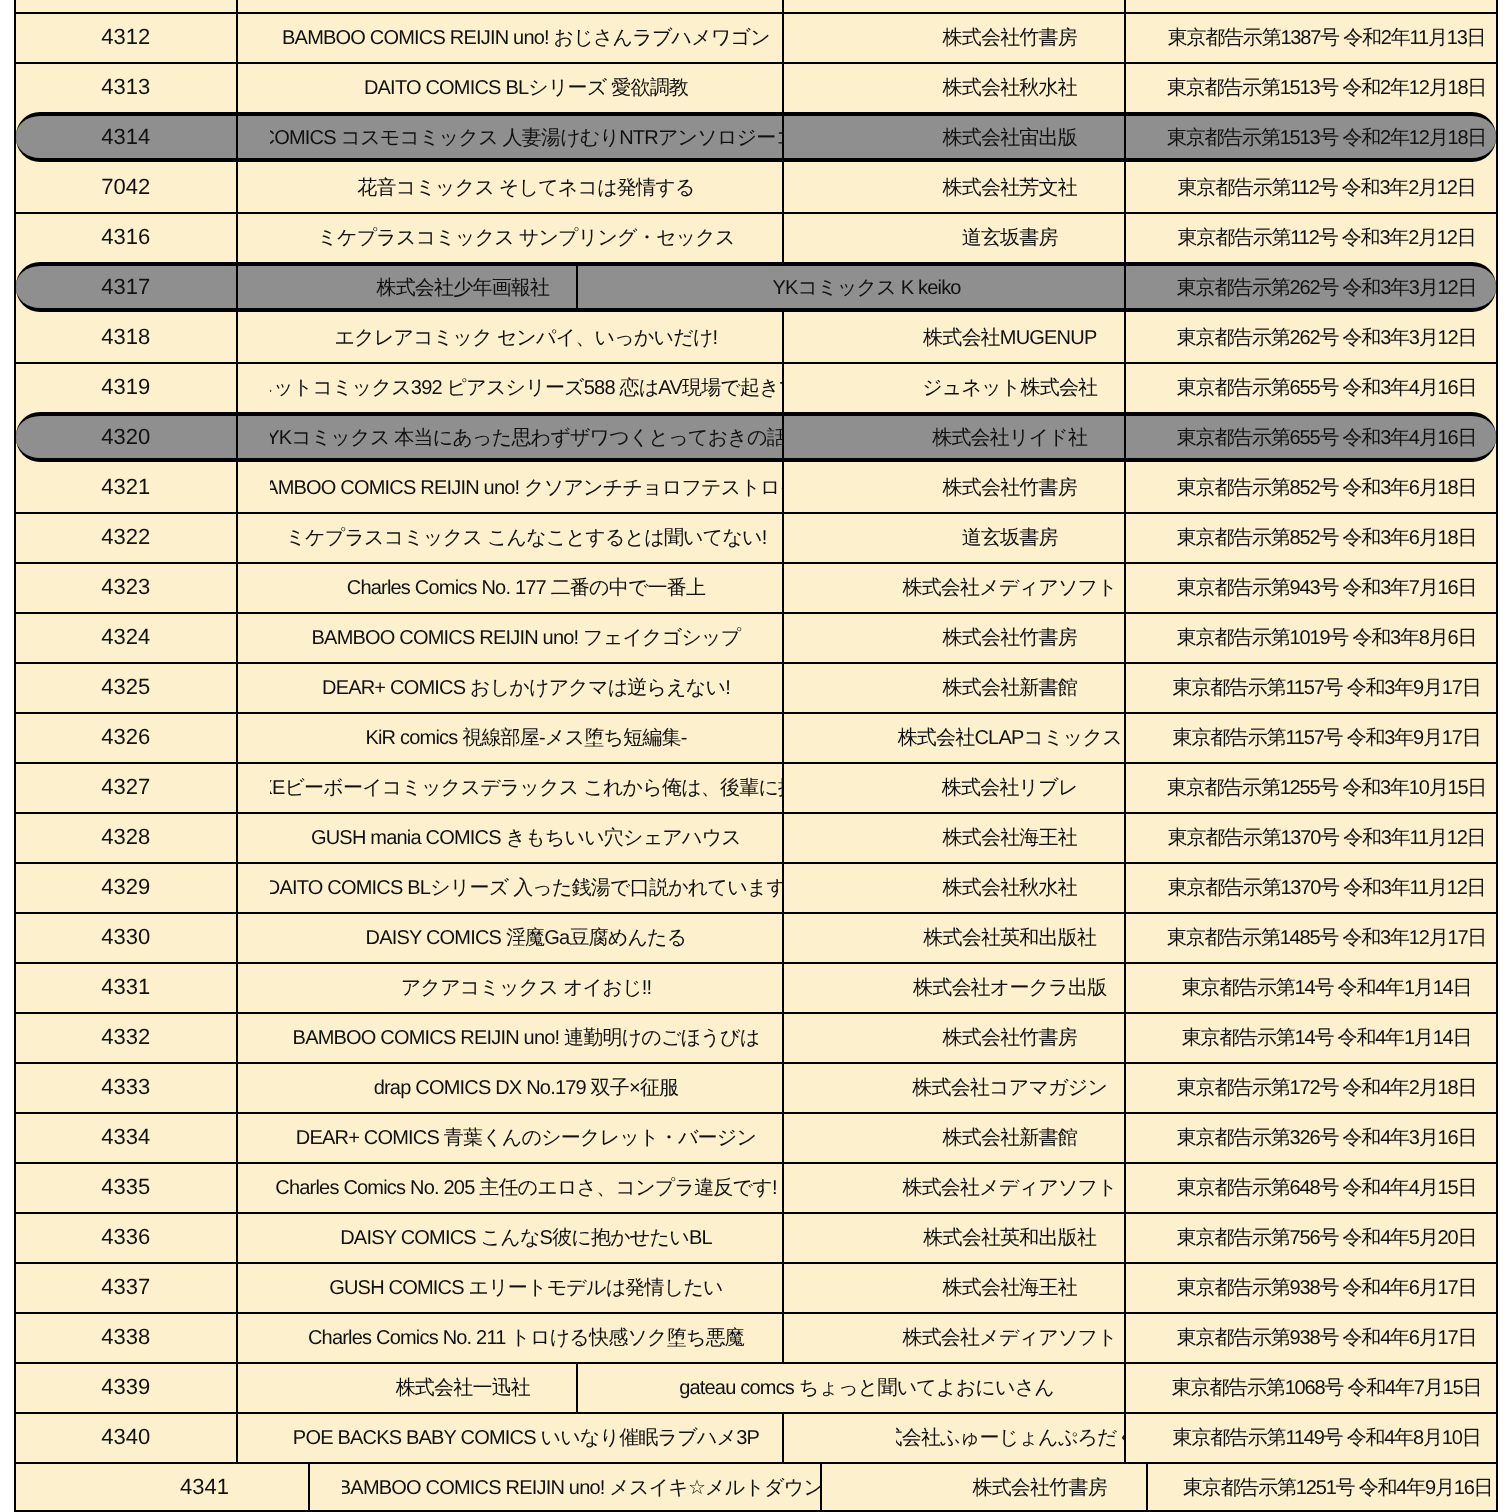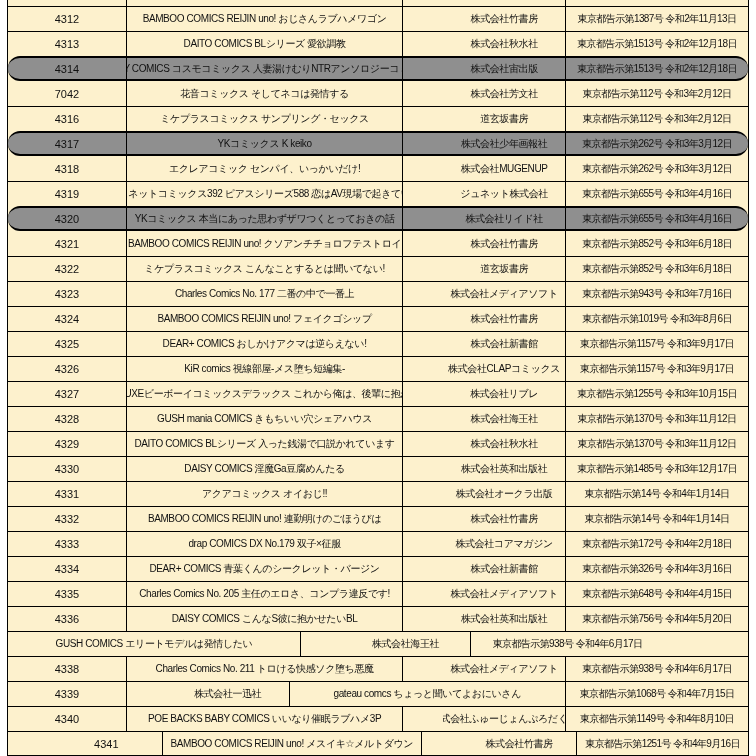--- a/index.html
+++ b/index.html
@@ -21,20 +21,21 @@
     border-right: 1px solid var(--border, #000);
     box-sizing: border-box;
     background: var(--row-bg, #fdf1cd);
   }
   .row {
     display: flex;
     height: 25px;
     box-sizing: border-box;
     border-top: 1px solid var(--border, #000);
     background: var(--row-bg, #fdf1cd);
+    gap: 16px;
   }
   .row.spacer {
     height: 6px;
     border-top: none;
   }
   .row.hl {
     background: var(--hl-bg, #8f8f8f);
     border-top: 2px solid #000;
     border-bottom: 2px solid #000;
     border-radius: 12px;
@@ -98,22 +99,22 @@
         <div class="cell notice">東京都告示第112号 令和3年2月12日</div>
       </div>
       <div class="row">
         <div class="cell id">4316</div>
         <div class="cell title">ミケプラスコミックス サンプリング・セックス</div>
         <div class="cell publisher">道玄坂書房</div>
         <div class="cell notice">東京都告示第112号 令和3年2月12日</div>
       </div>
       <div class="row hl">
         <div class="cell id">4317</div>
+        <div class="cell publisher">株式会社少年画報社</div>
         <div class="cell title">YKコミックス K keiko</div>
-        <div class="cell publisher">株式会社少年画報社</div>
         <div class="cell notice">東京都告示第262号 令和3年3月12日</div>
       </div>
       <div class="row">
         <div class="cell id">4318</div>
         <div class="cell title">エクレアコミック センパイ、いっかいだけ!</div>
         <div class="cell publisher">株式会社MUGENUP</div>
         <div class="cell notice">東京都告示第262号 令和3年3月12日</div>
       </div>
       <div class="row">
         <div class="cell id">4319</div>
@@ -217,20 +218,21 @@
         <div class="cell publisher">株式会社メディアソフト</div>
         <div class="cell notice">東京都告示第648号 令和4年4月15日</div>
       </div>
       <div class="row">
         <div class="cell id">4336</div>
         <div class="cell title">DAISY COMICS こんなS彼に抱かせたいBL</div>
         <div class="cell publisher">株式会社英和出版社</div>
         <div class="cell notice">東京都告示第756号 令和4年5月20日</div>
       </div>
       <div class="row">
+        <div class="cell id">4337</div>
         <div class="cell title">GUSH COMICS エリートモデルは発情したい</div>
         <div class="cell publisher">株式会社海王社</div>
         <div class="cell notice">東京都告示第938号 令和4年6月17日</div>
       </div>
       <div class="row">
         <div class="cell id">4338</div>
         <div class="cell title">Charles Comics No. 211 トロける快感ソク堕ち悪魔</div>
         <div class="cell publisher">株式会社メディアソフト</div>
         <div class="cell notice">東京都告示第938号 令和4年6月17日</div>
       </div>

